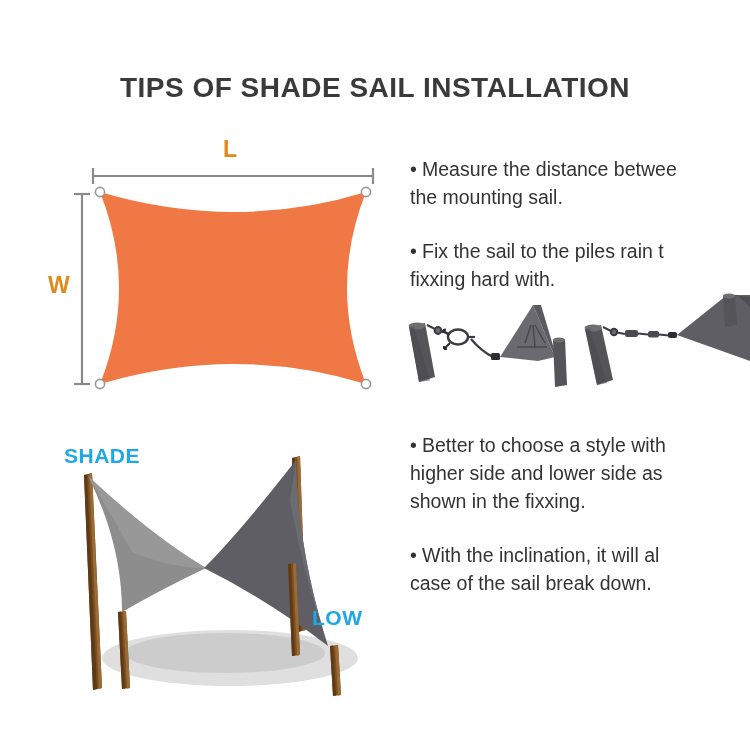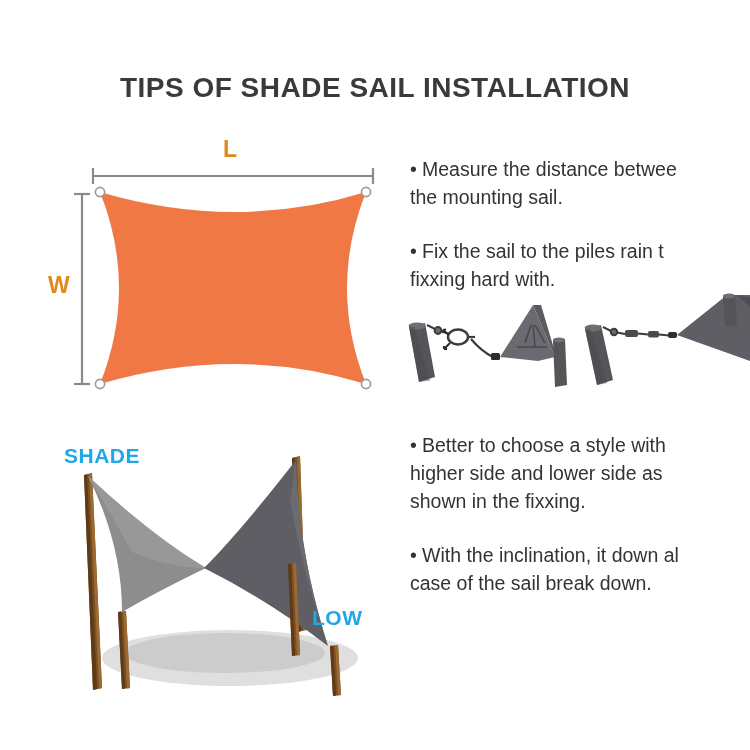--- a/index.html
+++ b/index.html
@@ -288,19 +288,19 @@
     <div class="bullet-para">
       <span class="bullet-line">
         <span class="bullet-dot">•</span><span>Better to choose a style with</span>
       </span>
       <span class="bullet-line">higher side and lower side as</span>
       <span class="bullet-line">shown in the fixxing.</span>
     </div>
 
     <div class="bullet-para">
       <span class="bullet-line">
-        <span class="bullet-dot">•</span><span>With the inclination, it down al</span>
+        <span class="bullet-dot">•</span><span>With the inclination, it will al</span>
       </span>
       <span class="bullet-line">case of the sail break down.</span>
     </div>
   </div>
 
 </div>
 
 </body></html>

